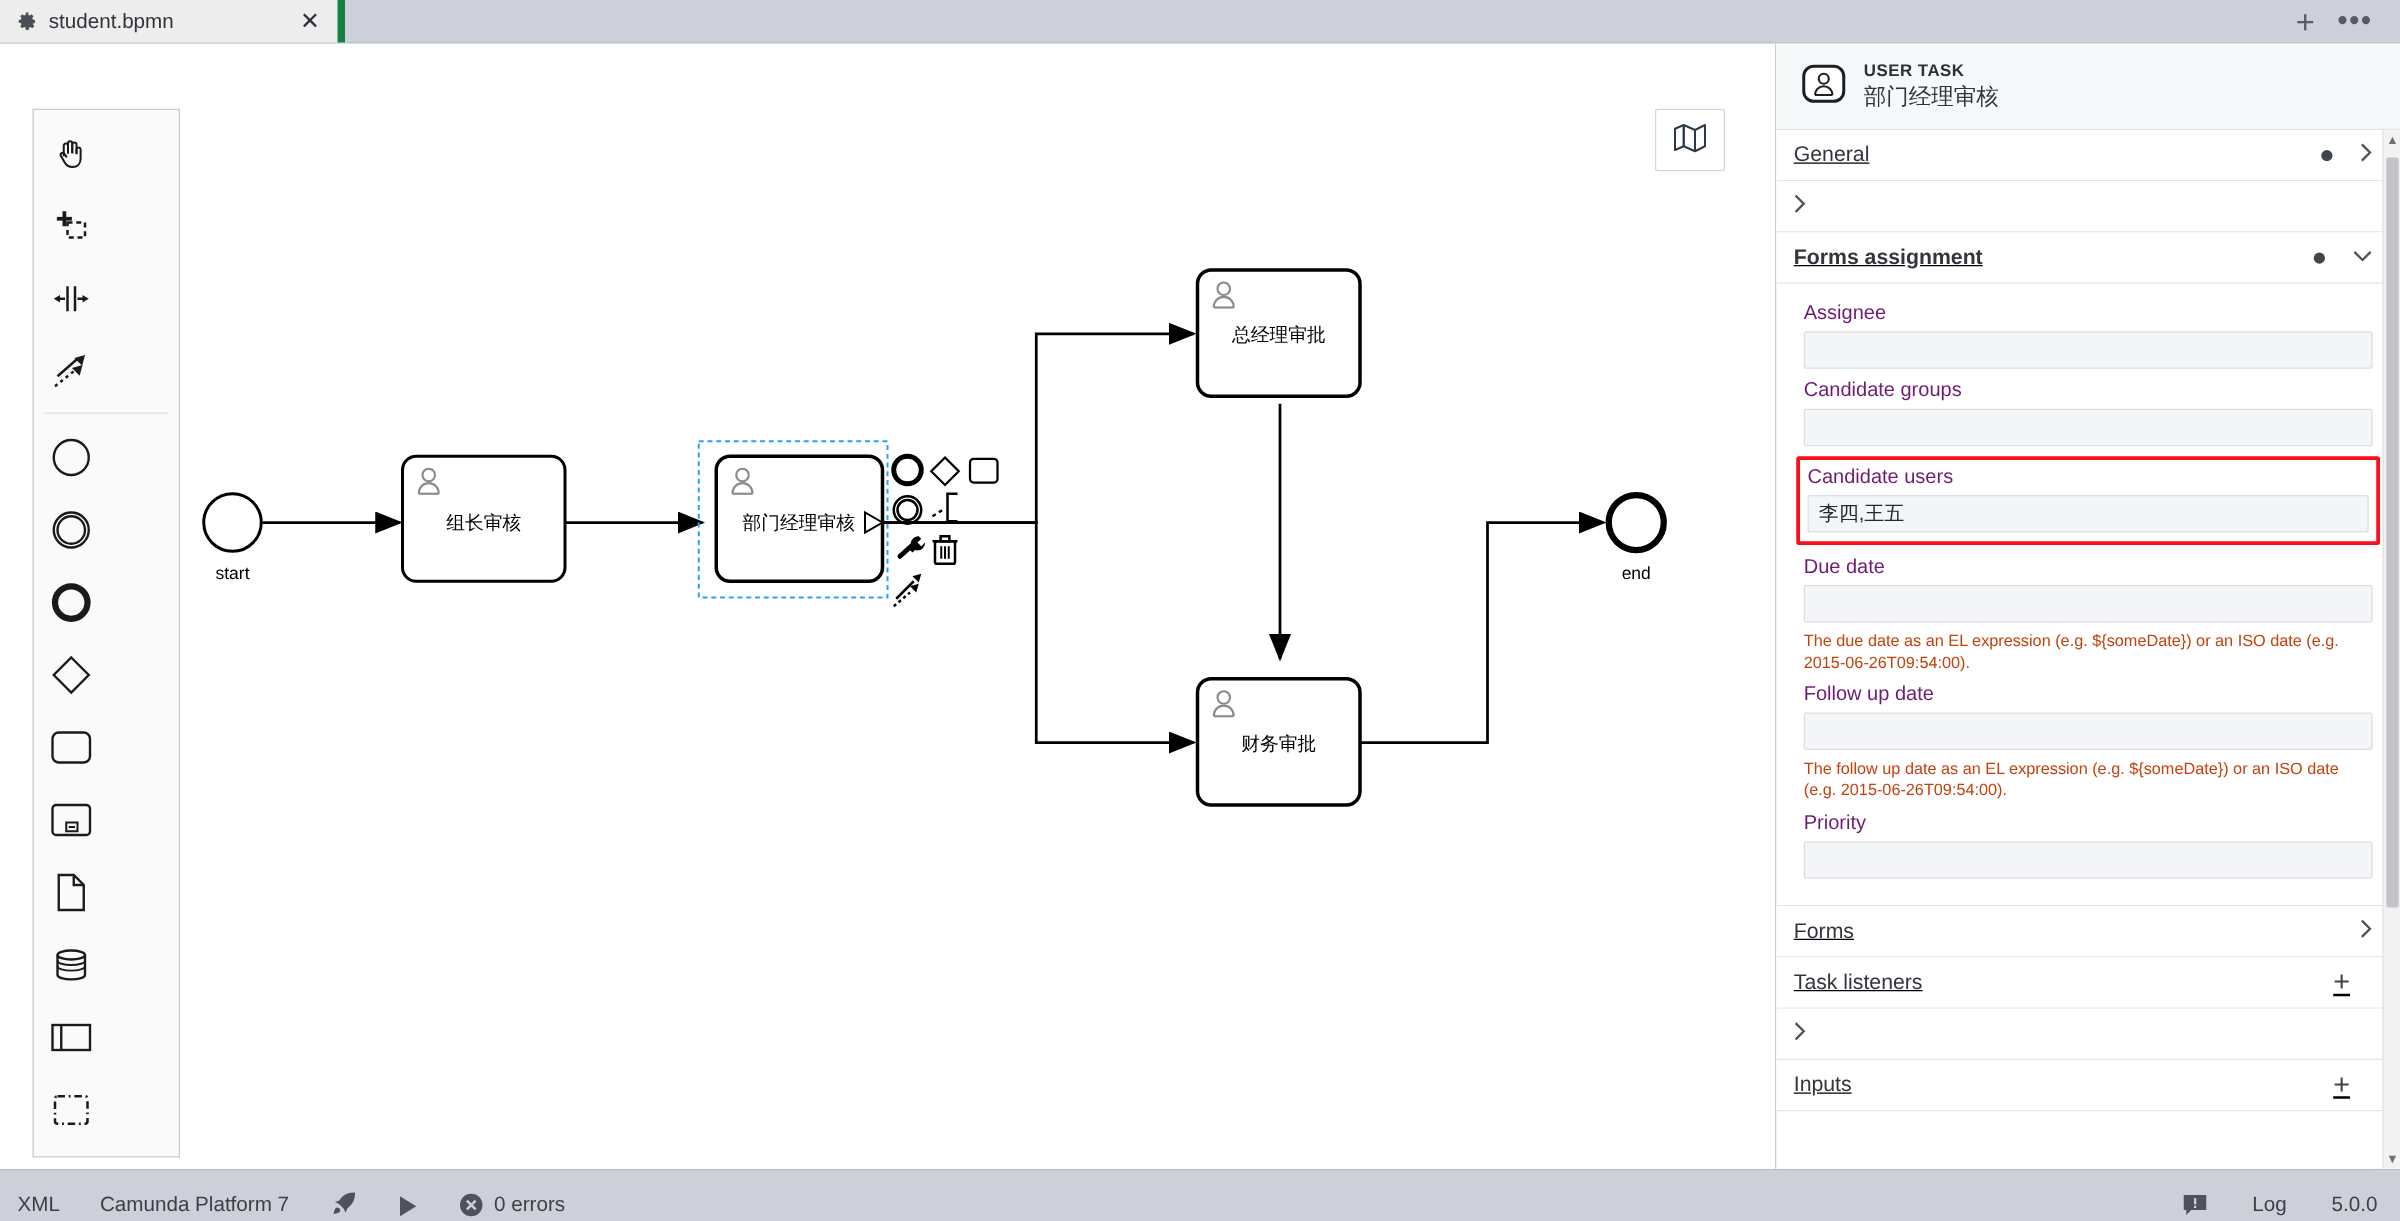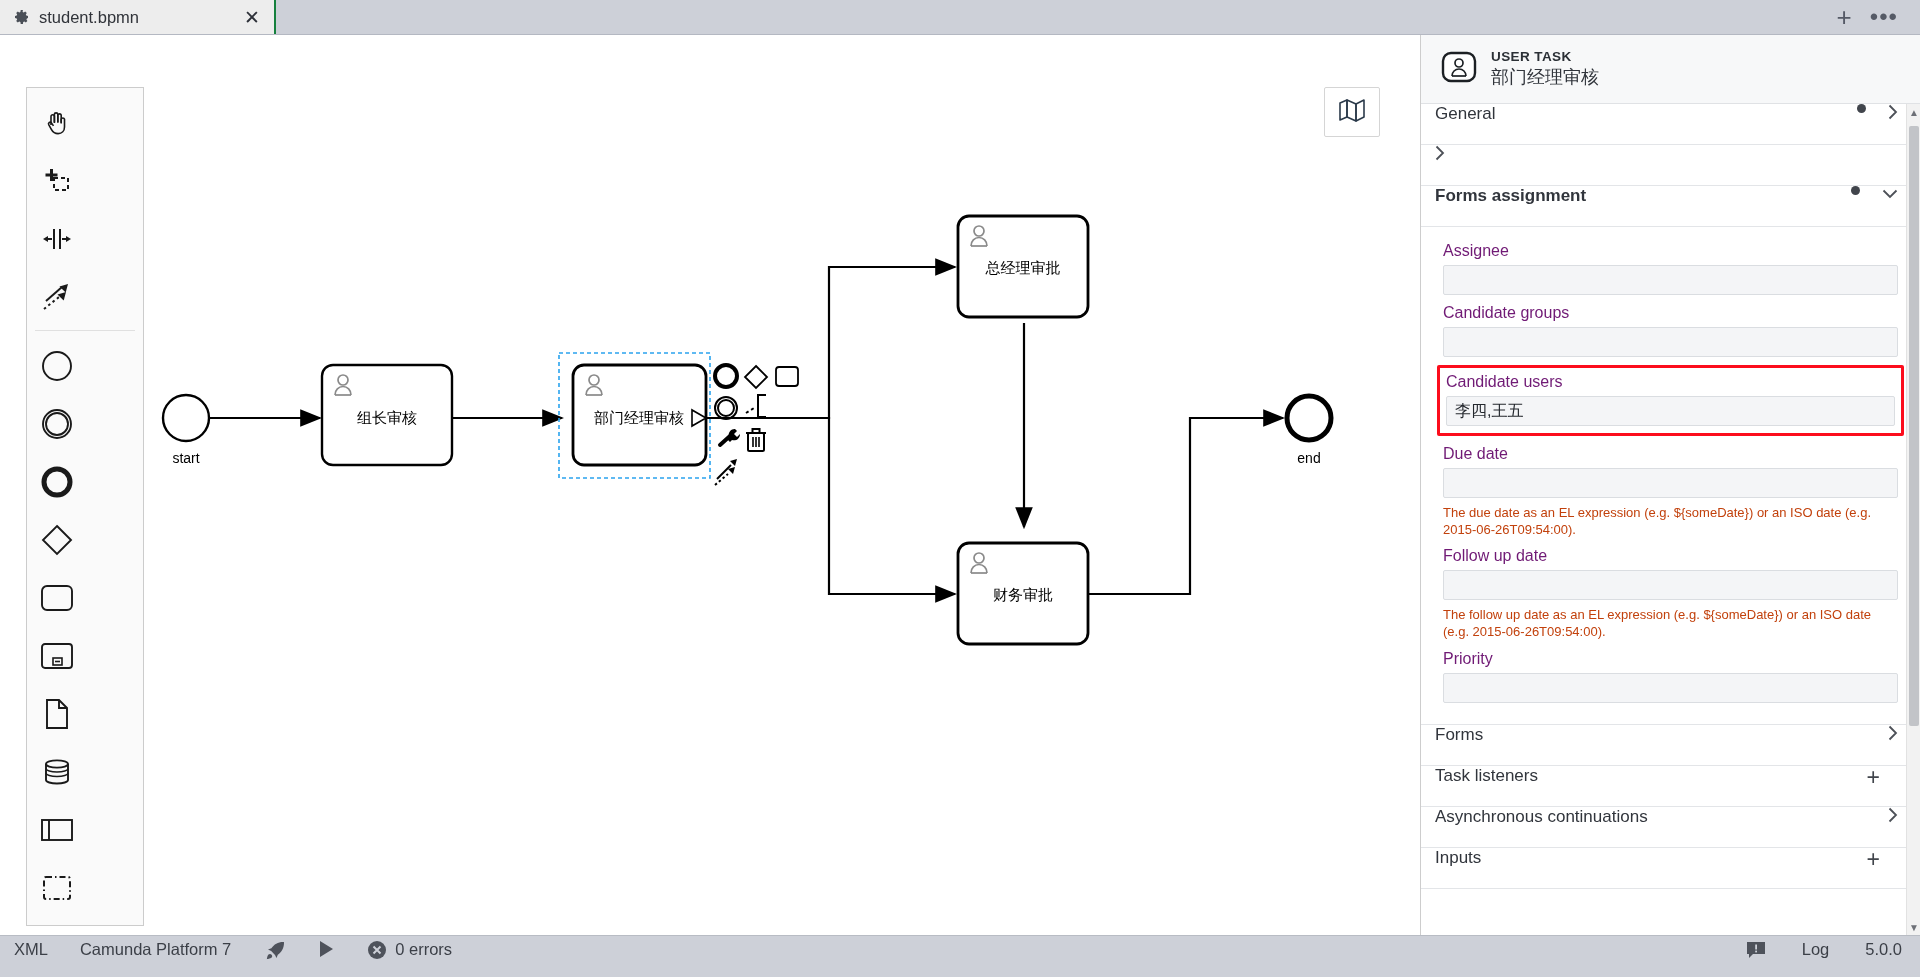--- a/index.html
+++ b/index.html
@@ -12,21 +12,21 @@
   .app { position: relative; width: 1920px; height: 977px; display: flex; flex-direction: column; }
 
   
   .tabbar {
     height: 35px; background: #cdd0d8; display: flex; align-items: stretch;
     flex: 0 0 35px; border-bottom: 1px solid #b4b8c2;
   }
   .tab {
     display: flex; align-items: center; gap: 9px;
     background: #ededed; padding: 0 12px 0 14px;
-    min-width: 276px; border-right: 2px solid #15803d;
+    min-width: 276px; border-right: 6px solid #15803d;
     position: relative;
   }
   .tab .tab-title { font-size: 16.5px; color: #31343a; flex: 1; white-space: nowrap; }
   .tab .gear { width: 16px; height: 16px; flex: 0 0 16px; }
   .tab .tab-close { font-size: 19px; color: #2d3038; line-height: 1; cursor: pointer; padding: 0 2px;}
   .tabbar-spacer { flex: 1; }
   .tabbar-actions { display: flex; align-items: center; gap: 18px; padding-right: 22px; }
   .tabbar-actions .ic { color: #555a66; cursor: pointer; }
   .plus-ic { font-size: 26px; line-height: 1; font-weight: 300; }
   .dots-ic { font-size: 24px; line-height: 0.7; letter-spacing: 1px; }
@@ -78,22 +78,22 @@
   .props-header .ph-text { display: flex; flex-direction: column; gap: 1px; }
   .props-header .ph-type {
     font-size: 13.5px; font-weight: bold; letter-spacing: .4px; color: #2b3036;
   }
   .props-header .ph-name { font-size: 18px; color: #30343b; }
 
   .props-scroll { flex: 1; overflow: hidden; position: relative; }
   .props-inner { padding-bottom: 4px; }
 
   .grp-head {
-    height: 41px; display: flex; align-items: flex-start; padding: 0 22px 0 14px;
-    border-bottom: 1px solid #e3e5e8; cursor: pointer; background: #fff;
+    height: 41px; display: flex; align-items: center; padding: 0 22px 0 14px;
+    border-bottom: 1px solid #e3e5e8; cursor: pointer; background: #fff; text-decoration: underline;
   }
   .grp-head .grp-title { flex: 1; font-size: 17px; color: #31353c; }
   .grp-head.bold .grp-title { font-weight: bold; }
   .grp-head .dot { width: 9px; height: 9px; border-radius: 50%; background: #41454c; margin-right: 22px; }
   .grp-head .chev { color: #4c5057; font-size: 16px; line-height: 1; }
   .grp-head .plus { color: #41454c; font-size: 23px; line-height: 1; font-weight: 300; }
 
   .grp-body { padding: 6px 22px 18px 22px; border-bottom: 1px solid #e3e5e8; }
   .field { margin-bottom: 3px; }
   .field label {
@@ -124,21 +124,21 @@
   .pscroll .arrow { position: absolute; left: 0; width: 14px; height: 16px;
     display: flex; align-items: center; justify-content: center; font-size: 10px; color: #6d7077; }
 
   
   .statusbar {
     flex: 0 0 42px; height: 42px; background: #cdd0d8;
     display: flex; align-items: center; border-top: 1px solid #b8bcc4;
     font-size: 16.5px; color: #3b3f47;
   }
   .sb-left { display: flex; align-items: center; gap: 0; }
-  .sb-item { padding: 0 16px; display: flex; align-items: flex-start; gap: 8px; cursor: pointer; height: 34px; }
+  .sb-item { padding: 0 16px; display: flex; align-items: flex-end; gap: 8px; cursor: pointer; height: 34px; }
   .sb-item.first { padding-left: 14px; }
   .sb-right { margin-left: auto; display: flex; align-items: center; }
   .sb-right .sb-item { padding: 0 18px; }
   .sb-icon { display: flex; align-items: center; }
 </style>
 </head>
 <body>
 
 <div class="app">
 
@@ -503,21 +503,20 @@
                 </svg>
             </span>
           </div>
 
           <div class="grp-head">
             <span class="grp-title">Task listeners</span>
             <span class="plus" style="margin-right:18px">+</span>
           </div>
 
           <div class="grp-head">
-            <span class="grp-title">Asynchronous continuations</span>
             <span class="chev">
               <svg width="10" height="16" viewBox="0 0 10 16">
                   <path d="M1.5 1.5L8 8l-6.5 6.5" fill="none" stroke="#4c5057" stroke-width="1.8"></path>
                 </svg>
             </span>
           </div>
 
           <div class="grp-head">
             <span class="grp-title">Inputs</span>
             <span class="plus" style="margin-right:18px">+</span>

